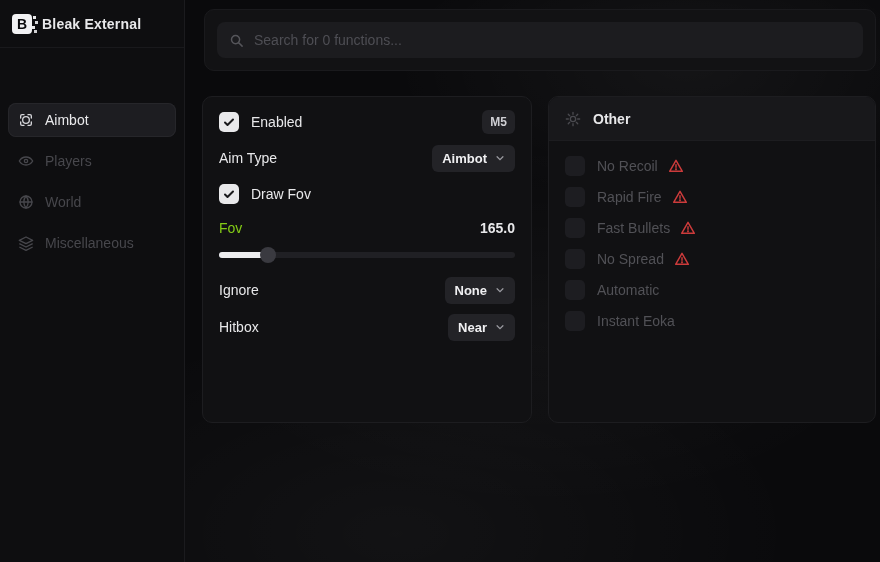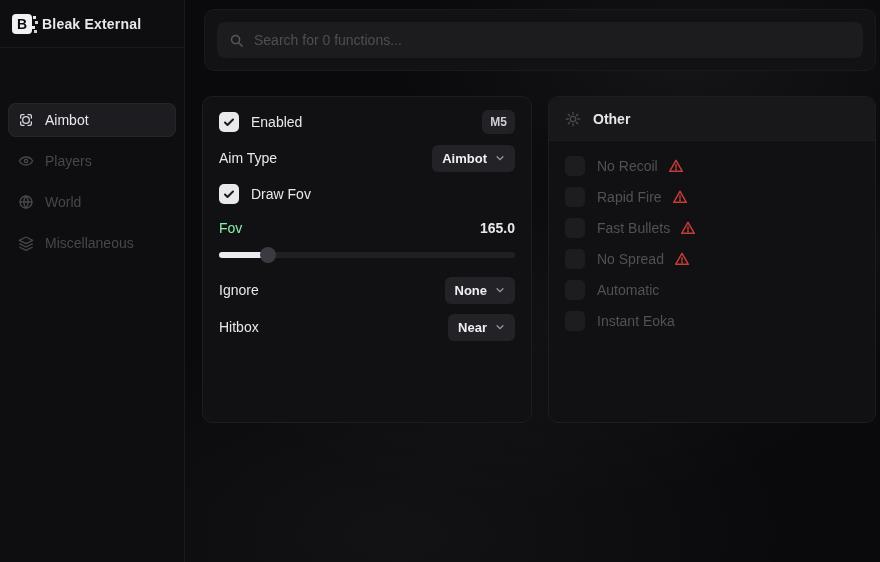--- a/index.html
+++ b/index.html
@@ -68,21 +68,21 @@
   .panel-header{
     height:44px;background:#18181b;display:flex;align-items:center;gap:12px;
     padding:0 16px;border-bottom:1px solid #1d1d20;box-sizing:border-box;
   }
   .panel-title{font-size:14px;font-weight:700;color:#e8e8ea;}
   .panel-body{padding:12px 16px 0 16px;}
 
   .row{display:flex;align-items:center;height:26px;margin-bottom:10px;}
   .row .spacer{flex:1;}
   .label{font-size:14px;font-weight:500;color:#e8e8ea;}
-  .label.dim{color:#86efac;}
+  .label.dim{color:#84cc16;}
 
   .checkbox{
     width:20px;height:20px;border-radius:5px;background:#1d1d21;margin-right:12px;
     display:flex;align-items:center;justify-content:center;cursor:pointer;flex:0 0 auto;
   }
   .checkbox.checked{background:#e9e9eb;}
   .checkbox svg{display:none;}
   .checkbox.checked svg{display:block;}
 
   .keybind{

